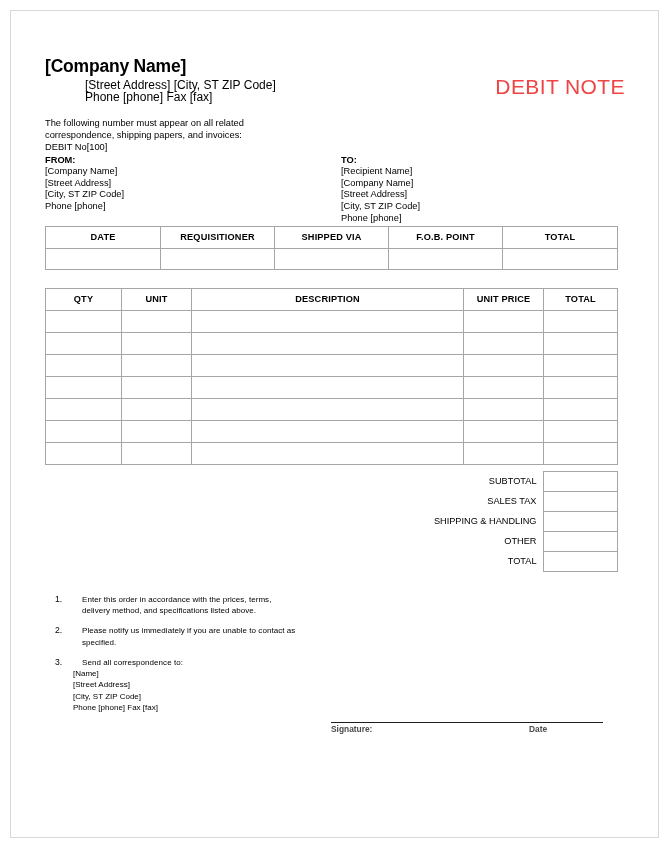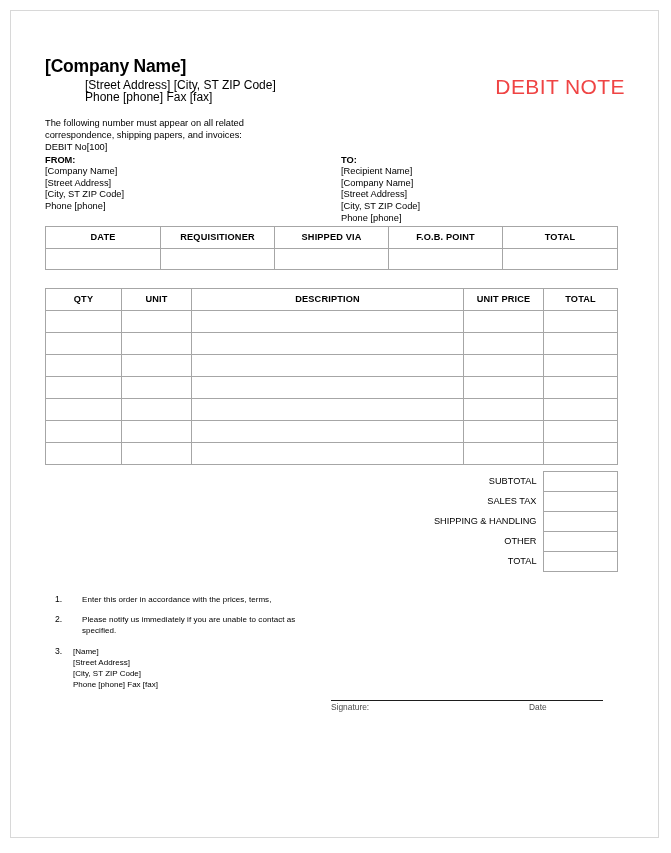--- a/index.html
+++ b/index.html
@@ -164,20 +164,21 @@
     line-height: 11.3px;
     white-space: nowrap;
   }
 
   
   .signature {
     position: relative;
     margin-top: 4px;
     margin-left: 286px;
     width: 272px;
+    font-weight: bold;
   }
   .sig-rule {
     border-top: 1px solid #1d1d1d;
     width: 272px;
   }
   .sig-labels {
     position: relative;
     height: 14px;
   }
   .sig-left {
@@ -361,32 +362,34 @@
           </tr>
         </tbody>
       </table>
     </div>
 
     <div class="notes">
       <div class="note">
         <div class="note-num">1.</div>
         <div class="note-body">
           <div class="note-line">Enter this order  in accordance  with the prices, terms,</div>
+          <div class="note-line">delivery method,  and specifications  listed above.</div>
         </div>
       </div>
       <div class="note">
         <div class="note-num">2.</div>
         <div class="note-body">
           <div class="note-line">Please notify us immediately  if you are unable  to contact  as</div>
           <div class="note-line">specified.</div>
         </div>
       </div>
       <div class="note">
         <div class="note-num">3.</div>
         <div class="note-body">
+          <div class="note-line">Send all correspondence  to:</div>
           <div class="note-sub">[Name]</div>
           <div class="note-sub">[Street Address]</div>
           <div class="note-sub">[City,  ST  ZIP Code]</div>
           <div class="note-sub">Phone [phone]  Fax [fax]</div>
         </div>
       </div>
     </div>
 
     <div class="signature">
       <div class="sig-rule"></div>

